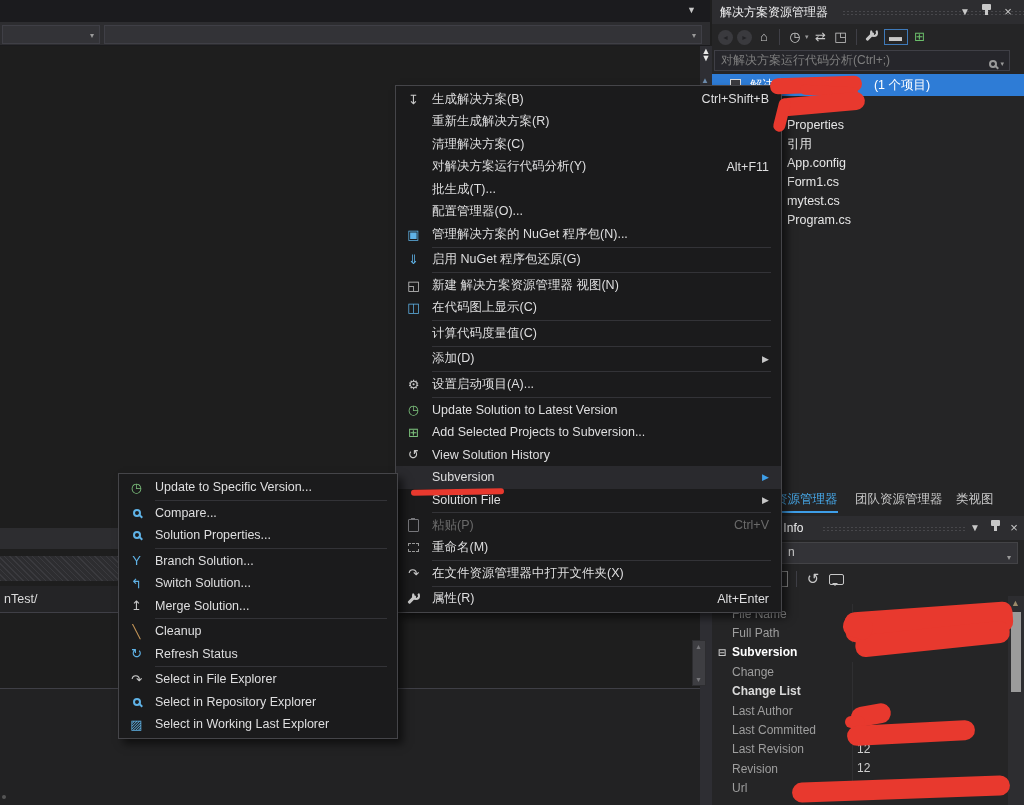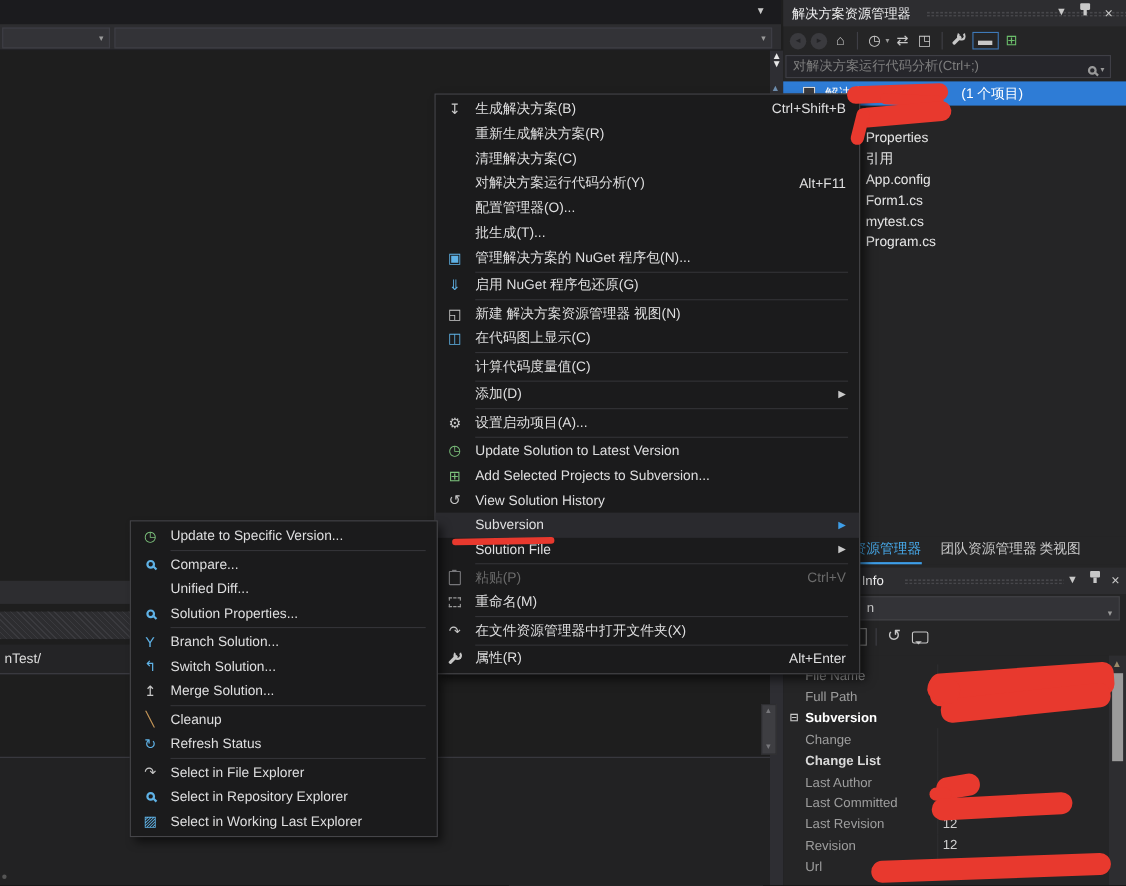--- a/index.html
+++ b/index.html
@@ -185,21 +185,21 @@
       <div class="tree-item">引用</div>
       <div class="tree-item">App.config</div>
       <div class="tree-item">Form1.cs</div>
       <div class="tree-item">mytest.cs</div>
       <div class="tree-item">Program.cs</div>
     </div>
 
   <div class="abs" id="se-tabs">
       <span class="se-tab active" style="left: 13px;">解决方案资源管理器</span>
       <span class="se-tab" style="left: 143px;">团队资源管理器</span>
-      <span class="se-tab" style="left: 233px;">类视图</span>
+      <span class="se-tab" style="left: 244px;">类视图</span>
     </div>
 
   <div class="ptitle" id="info-title" style="left:712px;">
     <span class="t">Subversion Info</span>
     <span class="dots" style="left:110px;width:145px;"></span>
     <span class="winbtn" style="left:255px;">▼</span>
     <span class="winbtn" style="left:275px;"><span class="icon-pin"></span></span>
     <span class="winbtn" style="left:294px;font-size:13px;">×</span>
   </div>
   <div class="abs" id="info-combo">
@@ -283,25 +283,25 @@
         <span class="mi-icon"></span>
         <span class="mi-label">清理解决方案(C)</span>
       </div>
       <div class="menu-item">
         <span class="mi-icon"></span>
         <span class="mi-label">对解决方案运行代码分析(Y)</span>
         <span class="mi-short">Alt+F11</span>
       </div>
       <div class="menu-item">
         <span class="mi-icon"></span>
+        <span class="mi-label">批生成(T)...</span>
+      </div>
+      <div class="menu-item">
+        <span class="mi-icon"></span>
         <span class="mi-label">配置管理器(O)...</span>
-      </div>
-      <div class="menu-item">
-        <span class="mi-icon"></span>
-        <span class="mi-label">批生成(T)...</span>
       </div>
       <div class="menu-item">
         <span class="mi-icon" style="color: rgb(95, 178, 230);">▣</span>
         <span class="mi-label">管理解决方案的 NuGet 程序包(N)...</span>
       </div>
       <div class="menu-sep"></div>
       <div class="menu-item">
         <span class="mi-icon" style="color: rgb(95, 178, 230);">⇓</span>
         <span class="mi-label">启用 NuGet 程序包还原(G)</span>
       </div>
@@ -385,24 +385,20 @@
       <div class="menu-item">
         <span class="mi-icon" style="color: rgb(124, 193, 124);">◷</span>
         <span class="mi-label">Update to Specific Version...</span>
       </div>
       <div class="menu-sep"></div>
       <div class="menu-item">
         <span class="mi-icon">
           <span class="icon-mag blue"></span>
         </span>
         <span class="mi-label">Compare...</span>
-      </div>
-      <div class="menu-item">
-        <span class="mi-icon"></span>
-        <span class="mi-label">Unified Diff...</span>
       </div>
       <div class="menu-item">
         <span class="mi-icon">
           <span class="icon-mag blue"></span>
         </span>
         <span class="mi-label">Solution Properties...</span>
       </div>
       <div class="menu-sep"></div>
       <div class="menu-item">
         <span class="mi-icon" style="color: rgb(95, 178, 230);">Y</span>

